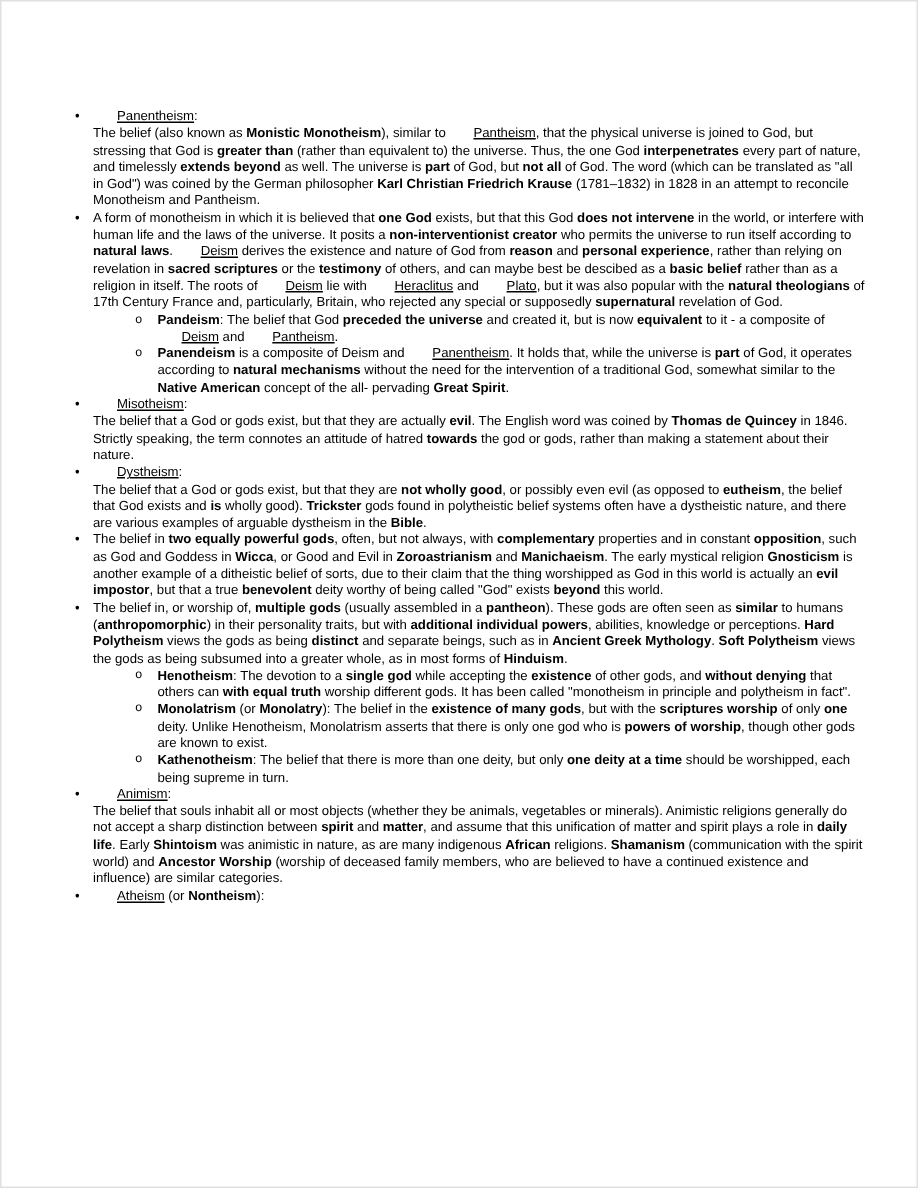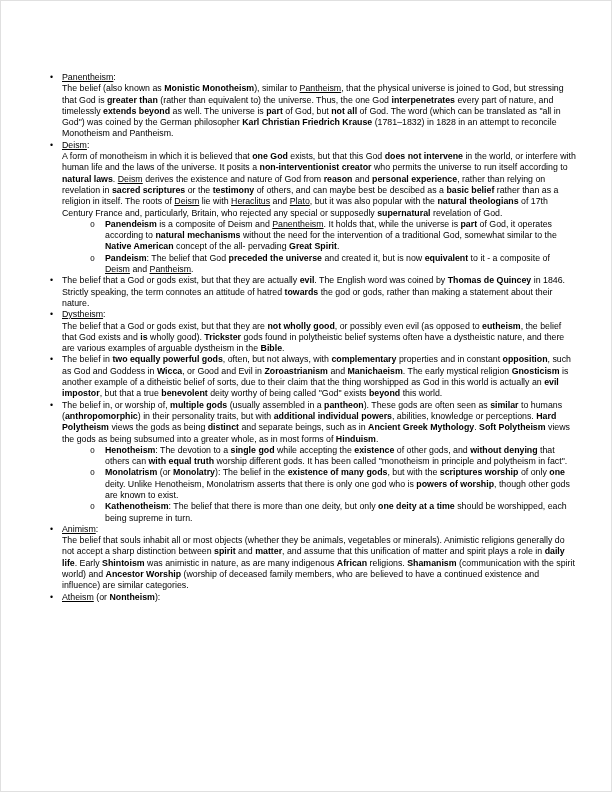--- a/index.html
+++ b/index.html
@@ -33,48 +33,48 @@
   ul.l2 { list-style: none; margin: 0 0 0 28px; padding: 0; }
   li.subitem { position: relative; padding-left: 15px; }
   li.subitem::before {
     content: "o";
     position: absolute; left: 0; top: 0;
     font-family: "Liberation Mono", monospace;
     font-size: 8.2px;
   }
   .heading, .body, .subbody { margin: 0; padding: 0; }
   b { font-weight: bold; }
-  u { text-decoration: underline; }
+  u { text-decoration: underline; margin-left: 16px; }
 </style>
 </head>
 <body>
 
 <div class="page">
   <div class="content">
     <ul class="l1">
 
       <li class="item">
         <div class="heading"><u>Panentheism</u>:</div>
         <div class="body">The belief (also known as <b>Monistic Monotheism</b>), similar to <u>Pantheism</u>, that the physical universe is joined to God, but stressing that God is <b>greater than</b> (rather than equivalent to) the universe. Thus, the one God <b>interpenetrates</b> every part of nature, and timelessly <b>extends beyond</b> as well. The universe is <b>part</b> of God, but <b>not all</b> of God. The word (which can be translated as "all in God") was coined by the German philosopher <b>Karl Christian Friedrich Krause</b> (1781–1832) in 1828 in an attempt to reconcile Monotheism and Pantheism.</div>
       </li>
 
       <li class="item">
-        <div class="heading"><u>Deism</u>:</div>
         <div class="body">A form of monotheism in which it is believed that <b>one God</b> exists, but that this God <b>does not intervene</b> in the world, or interfere with human life and the laws of the universe. It posits a <b>non-interventionist creator</b> who permits the universe to run itself according to <b>natural laws</b>. <u>Deism</u> derives the existence and nature of God from <b>reason</b> and <b>personal experience</b>, rather than relying on revelation in <b>sacred scriptures</b> or the <b>testimony</b> of others, and can maybe best be descibed as a <b>basic belief</b> rather than as a religion in itself. The roots of <u>Deism</u> lie with <u>Heraclitus</u> and <u>Plato</u>, but it was also popular with the <b>natural theologians</b> of 17th Century France and, particularly, Britain, who rejected any special or supposedly <b>supernatural</b> revelation of God.</div>
         <ul class="l2">
           <li class="subitem">
-            <div class="subbody"><b>Panendeism</b> is a composite of Deism and <u>Panentheism</u>. It holds that, while the universe is <b>part</b> of God, it operates according to <b>natural mechanisms</b> without the need for the intervention of a traditional God, somewhat similar to the <b>Native American</b> concept of the all- pervading <b>Great Spirit</b>.</div>
+            <div class="subbody"><b>Pandeism</b>: The belief that God <b>preceded the universe</b> and created it, but is now <b>equivalent</b> to it - a composite of <u>Deism</u> and <u>Pantheism</u>.</div>
           </li>
           <li class="subitem">
-            <div class="subbody"><b>Pandeism</b>: The belief that God <b>preceded the universe</b> and created it, but is now <b>equivalent</b> to it - a composite of <u>Deism</u> and <u>Pantheism</u>.</div>
+            <div class="subbody"><b>Panendeism</b> is a composite of Deism and <u>Panentheism</u>. It holds that, while the universe is <b>part</b> of God, it operates according to <b>natural mechanisms</b> without the need for the intervention of a traditional God, somewhat similar to the <b>Native American</b> concept of the all- pervading <b>Great Spirit</b>.</div>
           </li>
         </ul>
       </li>
 
       <li class="item">
+        <div class="heading"><u>Misotheism</u>:</div>
         <div class="body">The belief that a God or gods exist, but that they are actually <b>evil</b>. The English word was coined by <b>Thomas de Quincey</b> in 1846. Strictly speaking, the term connotes an attitude of hatred <b>towards</b> the god or gods, rather than making a statement about their nature.</div>
       </li>
 
       <li class="item">
         <div class="heading"><u>Dystheism</u>:</div>
         <div class="body">The belief that a God or gods exist, but that they are <b>not wholly good</b>, or possibly even evil (as opposed to <b>eutheism</b>, the belief that God exists and <b>is</b> wholly good). <b>Trickster</b> gods found in polytheistic belief systems often have a dystheistic nature, and there are various examples of arguable dystheism in the <b>Bible</b>.</div>
       </li>
 
       <li class="item">
         <div class="body">The belief in <b>two equally powerful gods</b>, often, but not always, with <b>complementary</b> properties and in constant <b>opposition</b>, such as God and Goddess in <b>Wicca</b>, or Good and Evil in <b>Zoroastrianism</b> and <b>Manichaeism</b>. The early mystical religion <b>Gnosticism</b> is another example of a ditheistic belief of sorts, due to their claim that the thing worshipped as God in this world is actually an <b>evil impostor</b>, but that a true <b>benevolent</b> deity worthy of being called "God" exists <b>beyond</b> this world.</div>

